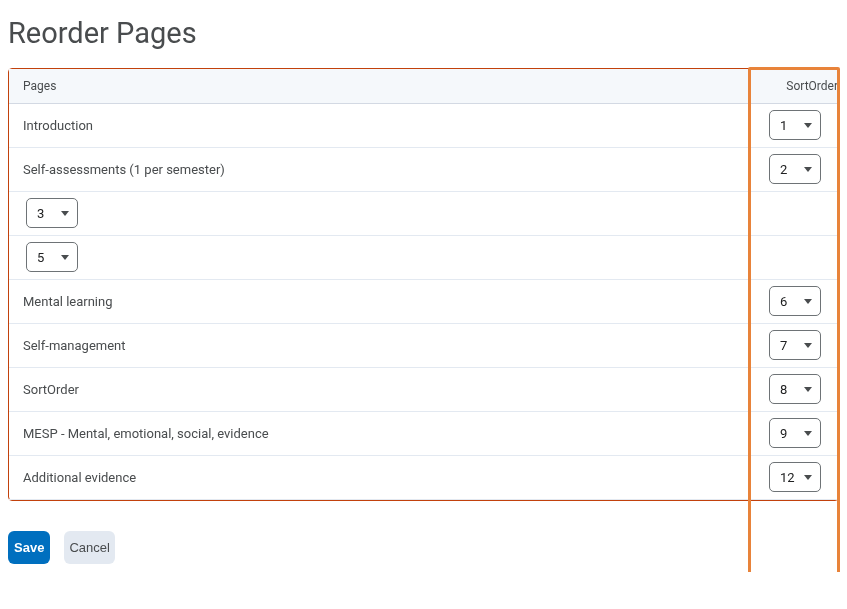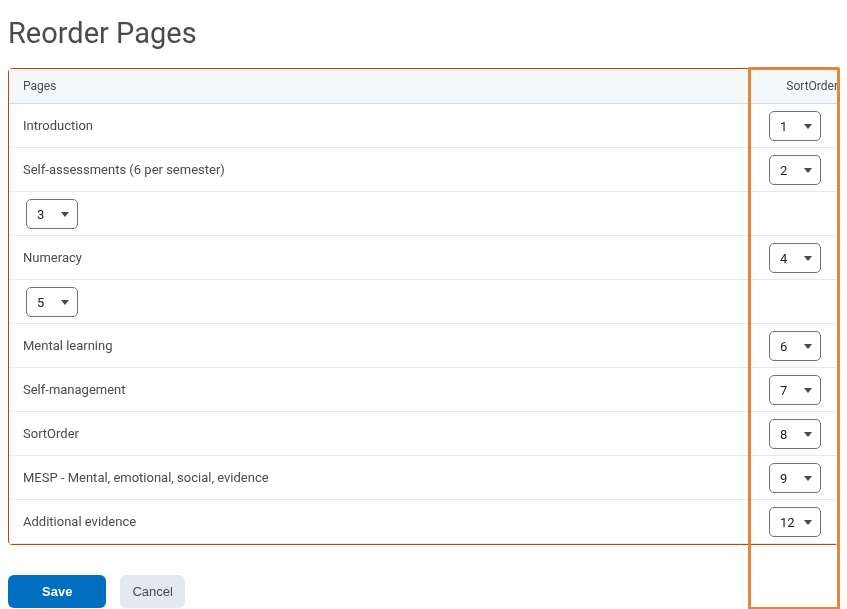--- a/index.html
+++ b/index.html
@@ -28,21 +28,21 @@
     display: flex;
     background: #f5f8fb;
     border-bottom: 1px solid #d3d9e3;
     font-size: 12px;
     color: #494c4e;
   }
   .col-pages-h { flex: 1; padding: 10px 14px; }
   .col-sort-h { width: 86px; text-align: right; padding: 10px 0; }
   .body-row {
     display: flex;
-    align-items: flex-end;
+    align-items: flex-start;
     border-bottom: 1px solid #e3e9f1;
     min-height: 44px;
   }
   .body-row:last-child { border-bottom: none; }
   .col-pages { flex: 1; padding: 14px 14px; font-size: 13px; color: #494c4e; }
   .col-sort { width: 86px; display:flex; justify-content:center; align-items:center; padding:6px 0; }
   .dropdown {
     width: 52px;
     height: 30px;
     border: 1px solid #6e7376;
@@ -69,25 +69,25 @@
     width: 92px;
     height: 543px;
     border: 3px solid #e8833a;
     border-radius: 2px;
     pointer-events: none;
   }
   .button-row { margin-top: 30px; display:flex; gap:14px; }
   .btn {
     border-radius: 6px;
     font-size: 13px;
-    padding: 9px 12px;
+    padding: 9px 5px;
     cursor: pointer;
     border: none;
   }
-  .btn-primary { background:#006fbf; color:#fff; font-weight:600; padding:9px 34px; }
+  .btn-primary { background:#006fbf; color:#fff; font-weight:600; padding:9px 6px; }
   .btn-secondary { background:#e3e9f1; color:#494c4e; }
 </style>
 </head>
 <body>
 
 <h1 class="page-title">Reorder Pages</h1>
 
 <div class="table">
   <div class="header-row">
     <div class="col-pages-h">Pages</div>
@@ -98,47 +98,38 @@
     <div class="col-pages">Introduction</div>
     <div class="col-sort">
       <div class="dropdown">
         <span>1</span>
         <span class="chevron"></span>
       </div>
     </div>
   </div>
 
   <div class="body-row">
-    <div class="col-pages">Self-assessments (6 per semester)</div>
+    <div class="col-pages">Self-assessments (1 per semester)</div>
     <div class="col-sort">
       <div class="dropdown">
         <span>2</span>
         <span class="chevron"></span>
       </div>
     </div>
   </div>
 
   <div class="body-row">
     <div class="col-sort">
       <div class="dropdown">
         <span>3</span>
         <span class="chevron"></span>
       </div>
     </div>
   </div>
 
-  <div class="body-row">
-    <div class="col-pages">Numeracy</div>
-    <div class="col-sort">
-      <div class="dropdown">
-        <span>4</span>
-        <span class="chevron"></span>
-      </div>
-    </div>
-  </div>
 
   <div class="body-row">
     <div class="col-sort">
       <div class="dropdown">
         <span>5</span>
         <span class="chevron"></span>
       </div>
     </div>
   </div>
 

